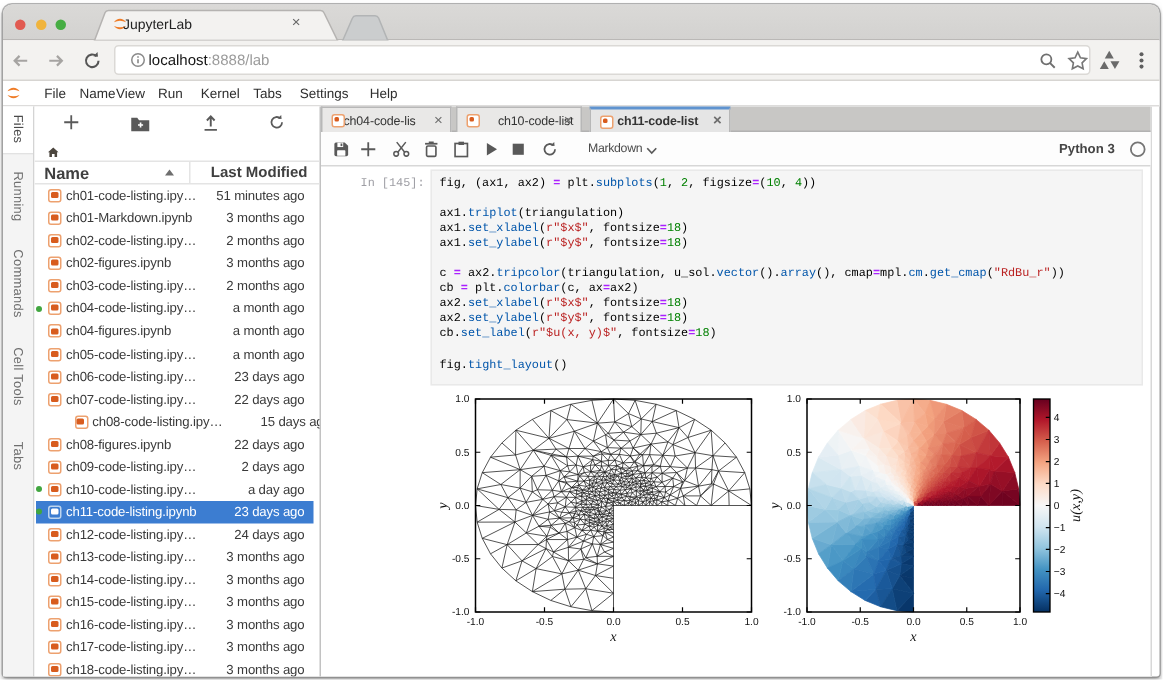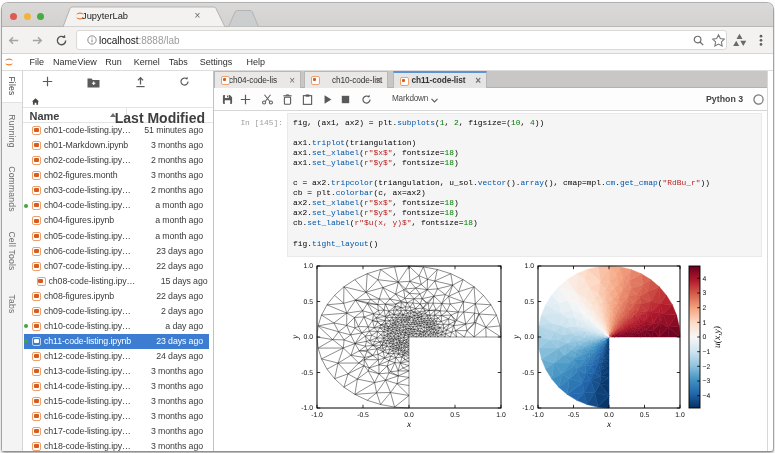--- a/index.html
+++ b/index.html
@@ -138,21 +138,21 @@
   <path d="M11.5 7a4.5 4.5 0 1 1-1.4-3.2" fill="none" stroke="#5a5a5a" stroke-width="1.5"></path>
   <path d="M10.8 0.8l.3 3.4-3.3-.4z" fill="#5a5a5a"></path>
  </svg>
  <svg class="ico" style="left:8.5px;top:27px" width="7" height="7" viewBox="0 0 12 12">
   <path d="M6 0.5L12 6h-1.6v5.5H7.5V8h-3v3.5H1.6V6H0z" fill="#4c463e"></path>
  </svg>
  <div id="fbhead">
   <div style="position:absolute;left:6.5px;top:2px;font-size:11px;font-weight:bold;color:#3f3f3f">Name</div>
   <div style="position:absolute;left:87px;top:5px;width:0;height:0;border-left:3.5px solid transparent;border-right:3.5px solid transparent;border-bottom:4.5px solid #6e6e6e"></div>
   <div style="position:absolute;left:102.5px;top:0;height:14px;border-left:1px solid #e4e4e4"></div>
-  <div style="position:absolute;right:8px;top:2px;font-size:14px;font-weight:bold;color:#3f3f3f">Last Modified</div>
+  <div style="position:absolute;right:8px;top:2px;font-size:10px;font-weight:bold;color:#3f3f3f">Last Modified</div>
  </div>
 <div class="row" style="top:52.6px;left:0.5px;width:185px">
       <span class="nbicon">
         <i></i>
       </span>
       <span class="nm">ch01-code-listing.ipy…</span>
       <span class="tm">51 minutes ago</span>
     </div>
 <div class="row" style="top:67.7px;left:0.5px;width:185px">
       <span class="nbicon">
@@ -165,21 +165,21 @@
       <span class="nbicon">
         <i></i>
       </span>
       <span class="nm">ch02-code-listing.ipy…</span>
       <span class="tm">2 months ago</span>
     </div>
 <div class="row" style="top:97.8px;left:0.5px;width:185px">
       <span class="nbicon">
         <i></i>
       </span>
-      <span class="nm">ch02-figures.month</span>
+      <span class="nm">ch02-figures.ipynb</span>
       <span class="tm">3 months ago</span>
     </div>
 <div class="row" style="top:112.8px;left:0.5px;width:185px">
       <span class="nbicon">
         <i></i>
       </span>
       <span class="nm">ch03-code-listing.ipy…</span>
       <span class="tm">2 months ago</span>
     </div>
 <div class="row" style="top:127.8px;left:0.5px;width:185px">
@@ -211,21 +211,21 @@
       <span class="nm">ch06-code-listing.ipy…</span>
       <span class="tm">23 days ago</span>
     </div>
 <div class="row" style="top:188.1px;left:0.5px;width:185px">
       <span class="nbicon">
         <i></i>
       </span>
       <span class="nm">ch07-code-listing.ipy…</span>
       <span class="tm">22 days ago</span>
     </div>
-<div class="row" style="top:203.1px;left:5px;width:185px">
+<div class="row" style="top:203.1px;left:18px;width:185px">
       <span class="nbicon">
         <i></i>
       </span>
       <span class="nm">ch08-code-listing.ipy…</span>
       <span class="tm">15 days ago</span>
     </div>
 <div class="row" style="top:218.2px;left:0.5px;width:185px">
       <span class="nbicon">
         <i></i>
       </span>

